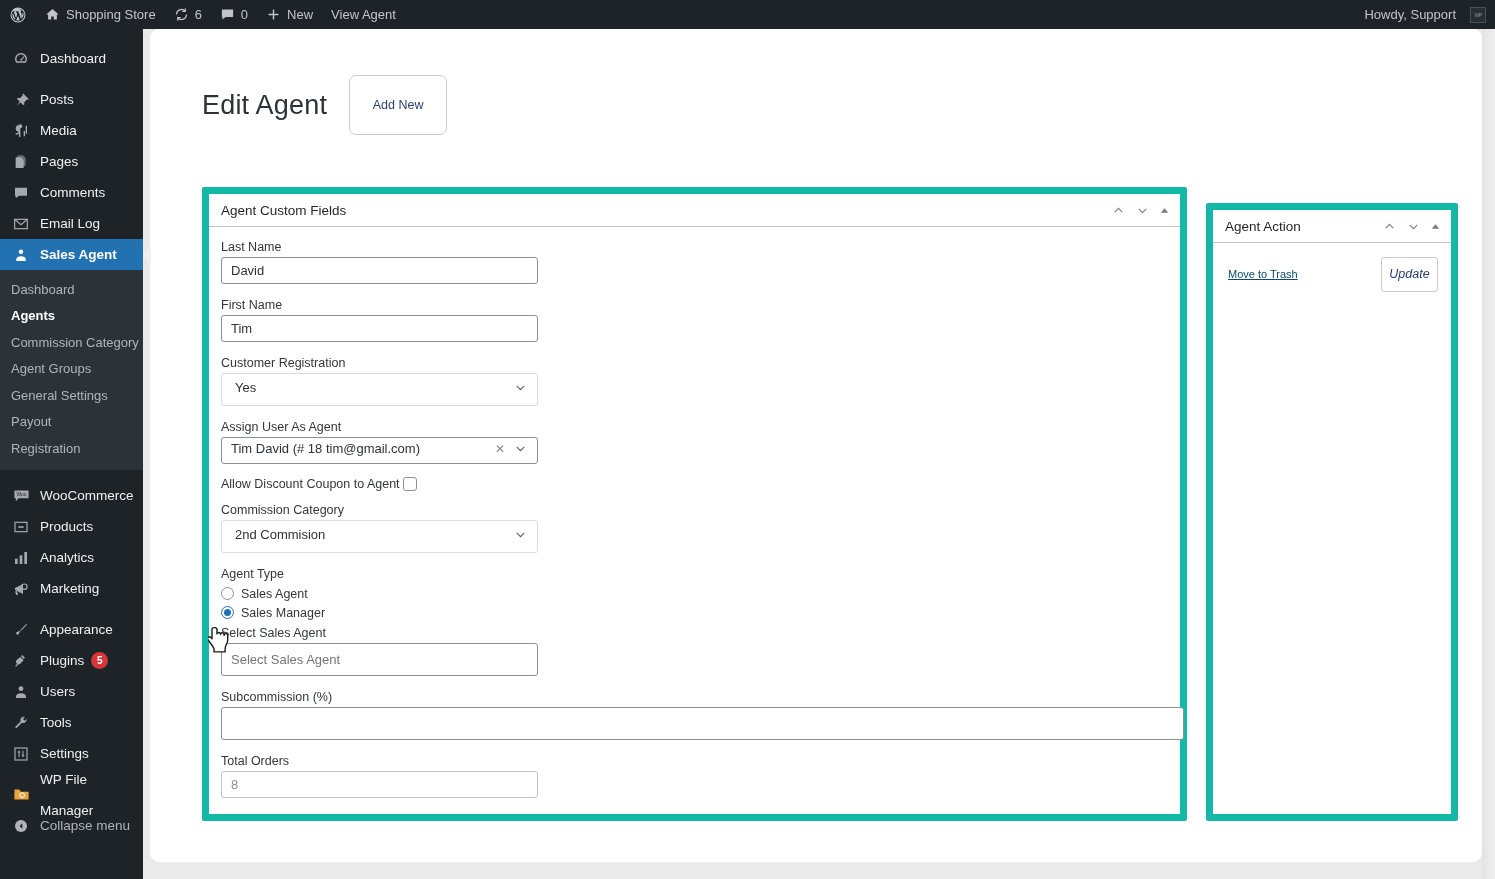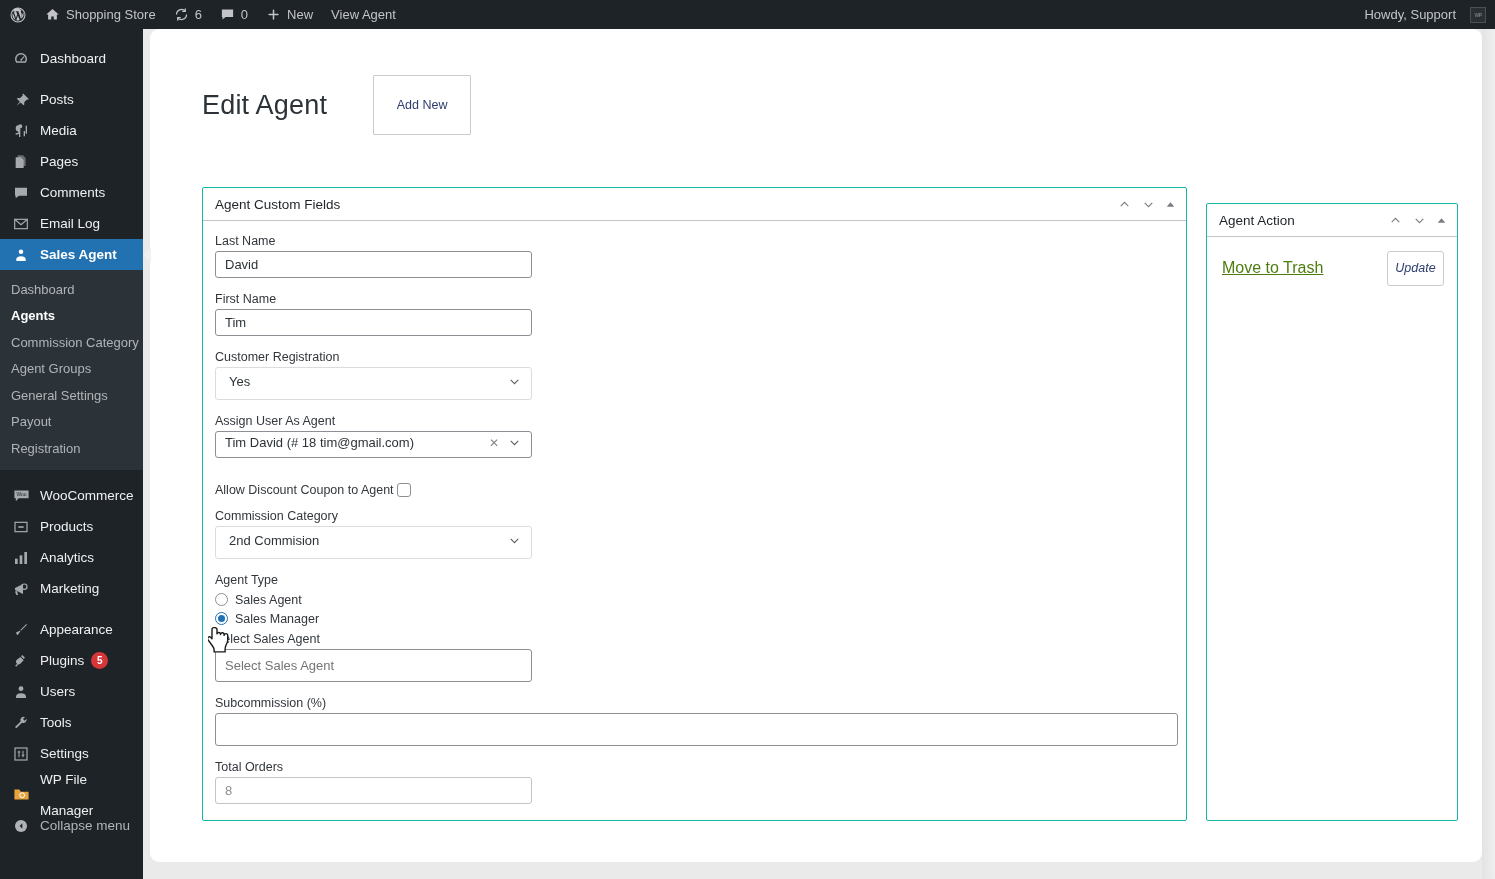--- a/index.html
+++ b/index.html
@@ -100,36 +100,36 @@
   
   .page-head {
     display: flex; align-items: center;
     padding: 46px 0 0 52px;
   }
   .page-title {
     font-size: 27px; font-weight: 400; color: #2c3338;
     letter-spacing: .2px;
   }
   .addnew-btn {
-    margin-left: 46px;
+    margin-left: 22px;
     width: 98px; height: 60px;
-    border: 1px solid #c8ccd0; border-radius: 1px;
+    border: 1px solid #c8ccd0; border-radius: 7px;
     background: #fff; color: #2c3e70;
     font-size: 12.5px;
     display: flex; align-items: center; justify-content: center;
   }
 
   
   .meta-wrap {
     display: flex; gap: 19px;
     padding: 52px 0 0 52px;
   }
   .postbox {
     background: #fff;
-    border: 1px solid #14b8a6;
+    border: 7px solid #14b8a6;
     border-radius: 2px;
   }
   .postbox-header {
     display: flex; align-items: center;
     height: 33px; padding: 0 11px 0 12px;
     border-bottom: 1px solid #c3c4c7;
   }
   .postbox-title { font-size: 13.5px; color: #1d2327; font-weight: 400; }
   .postbox-actions {
     margin-left: auto; display: flex; align-items: center; gap: 11px;
@@ -203,21 +203,21 @@
     border-radius: 50%; background: #2271b1;
   }
 
   
   #side-box { width: 252px; margin-top: 16px; }
   #side-inner {
     display: flex; align-items: center;
     padding: 14px 13px 14px 15px; height: 62px;
   }
   .trash-link {
-    color: #4d7c0f; font-size: 16px;
+    color: #0c4a6e; font-size: 11px;
     text-decoration: underline;
   }
   .update-btn {
     margin-left: auto;
     width: 57px; height: 35px;
     border: 1px solid #c8ccd0; border-radius: 3px;
     background: #fff; color: #2c3e70; font-size: 12.5px;
     display: flex; align-items: center; justify-content: center; font-style: italic;
   }
 
@@ -537,21 +537,21 @@
                   <span class="chev">
                     <svg width="13" height="13" viewBox="0 0 24 24" fill="none" stroke="#5b5f63" stroke-width="2">
                         <path d="M5 9l7 7 7-7"></path>
                       </svg>
                   </span>
                 </span>
               </div>
             </div>
           </div>
 
-          <div class="field-row" style="margin-bottom:25px">
+          <div class="field-row" style="margin-bottom:13px">
             <label class="field-label">Assign User As Agent</label>
             <div class="sel-wrap">
               <div class="sel-box s2">
                 <span>Tim David (# 18 tim@gmail.com)</span>
                 <span class="sel-tools">
                   <span class="clear-x">✕</span>
                   <span class="chev">
                     <svg width="13" height="13" viewBox="0 0 24 24" fill="none" stroke="#5b5f63" stroke-width="2">
                         <path d="M5 9l7 7 7-7"></path>
                       </svg>

